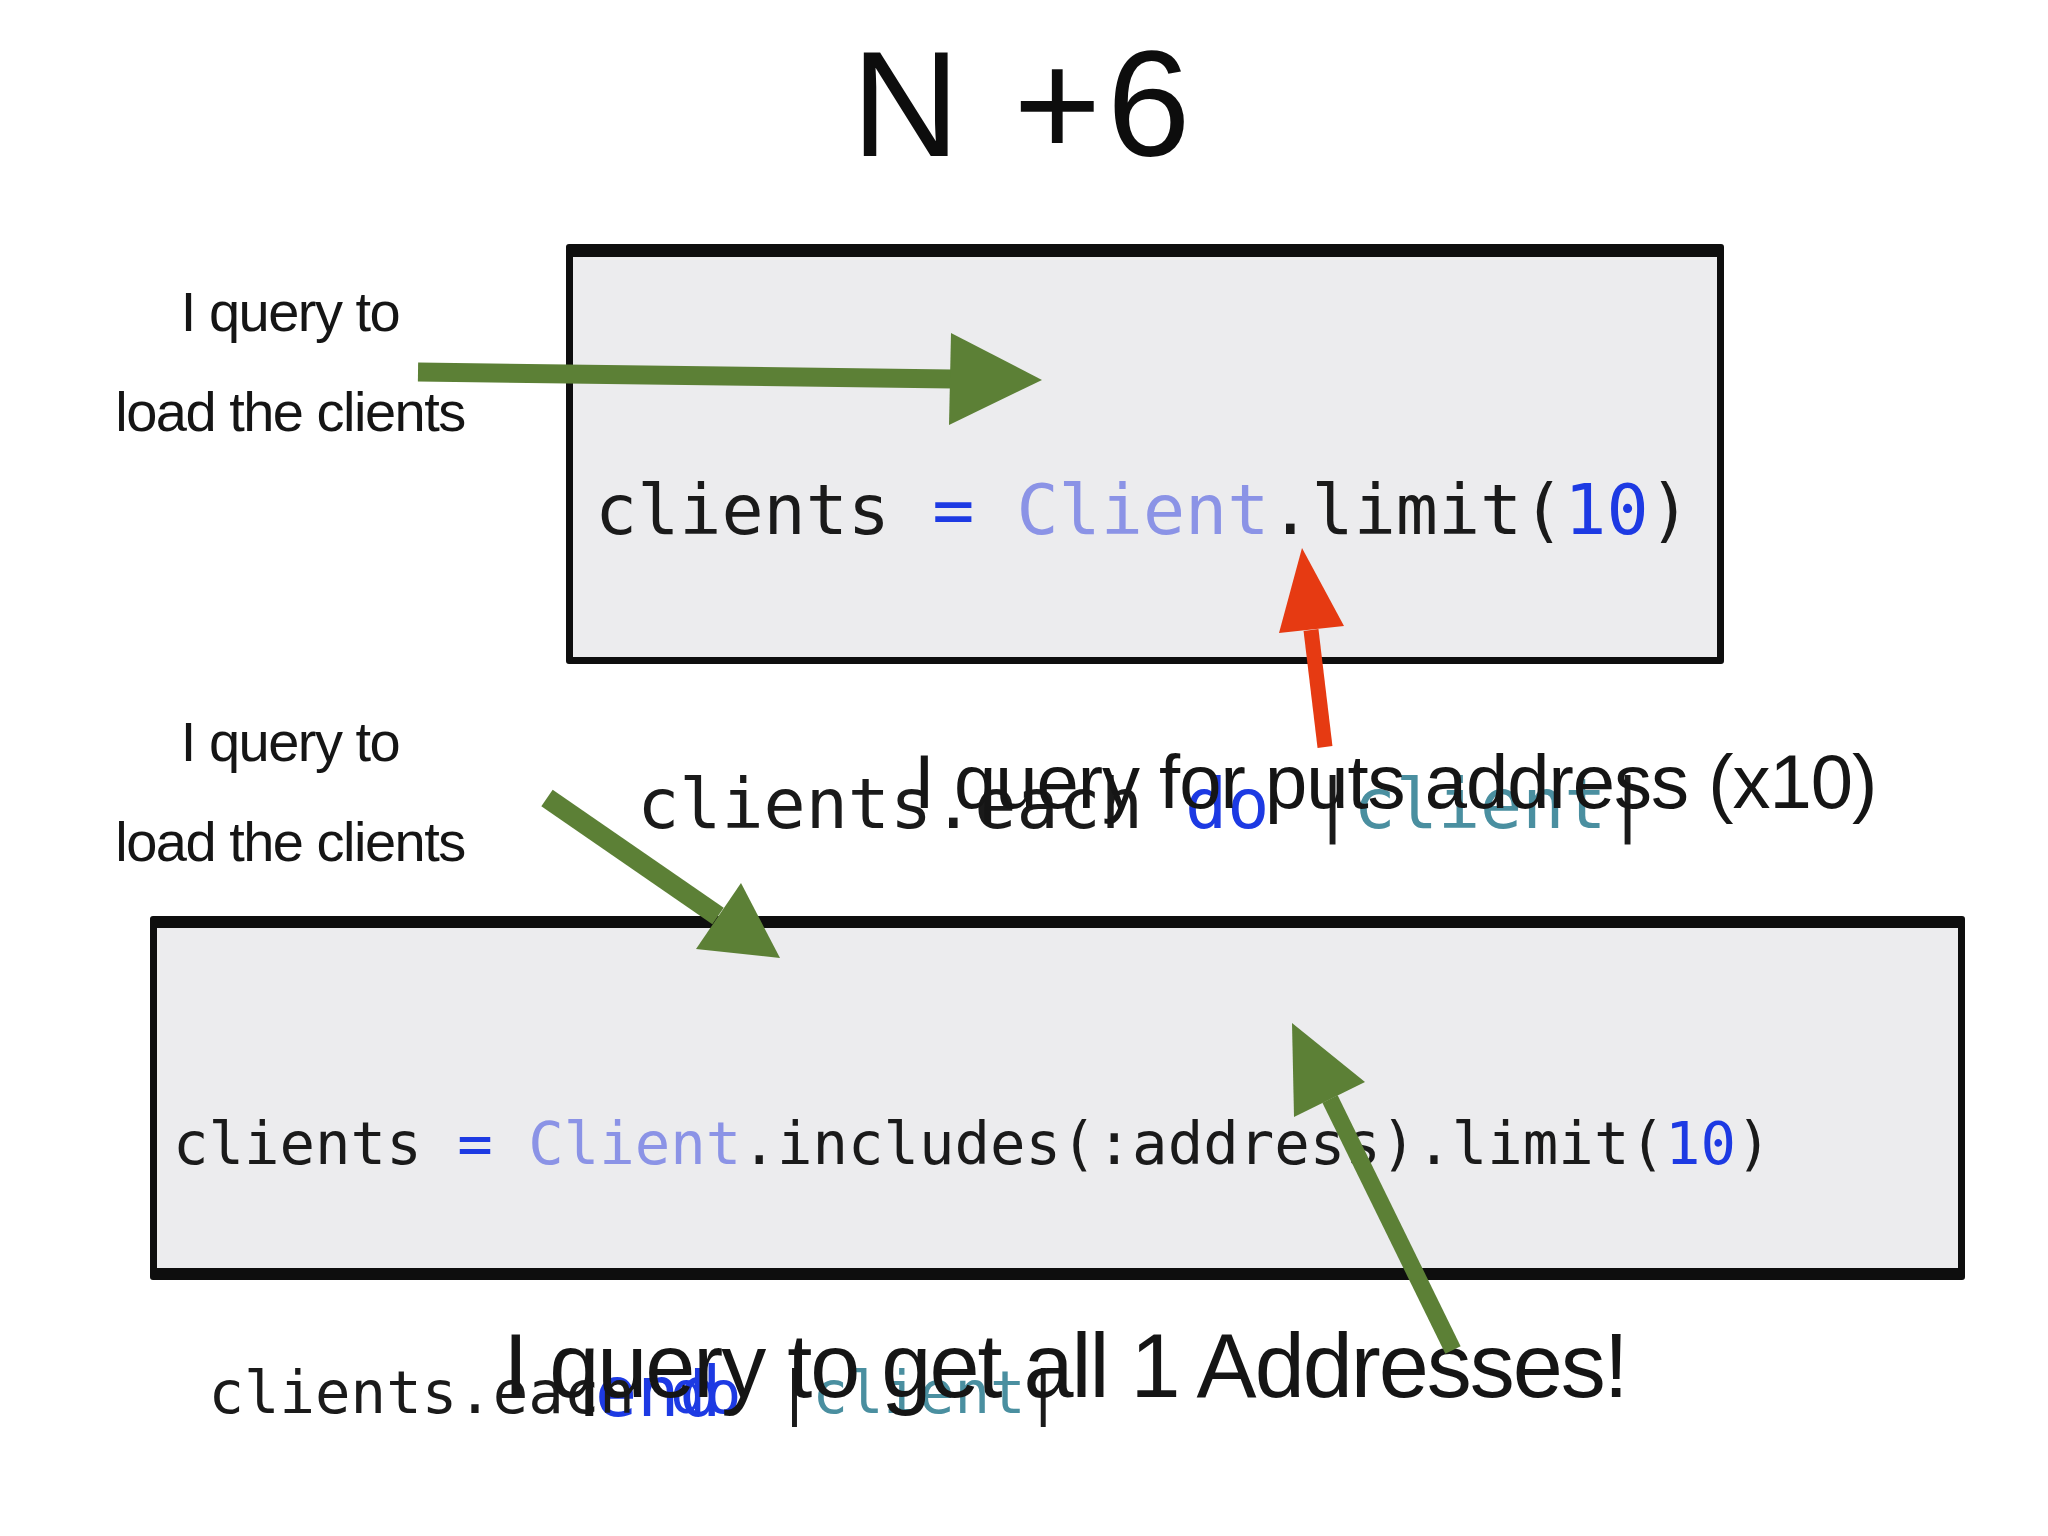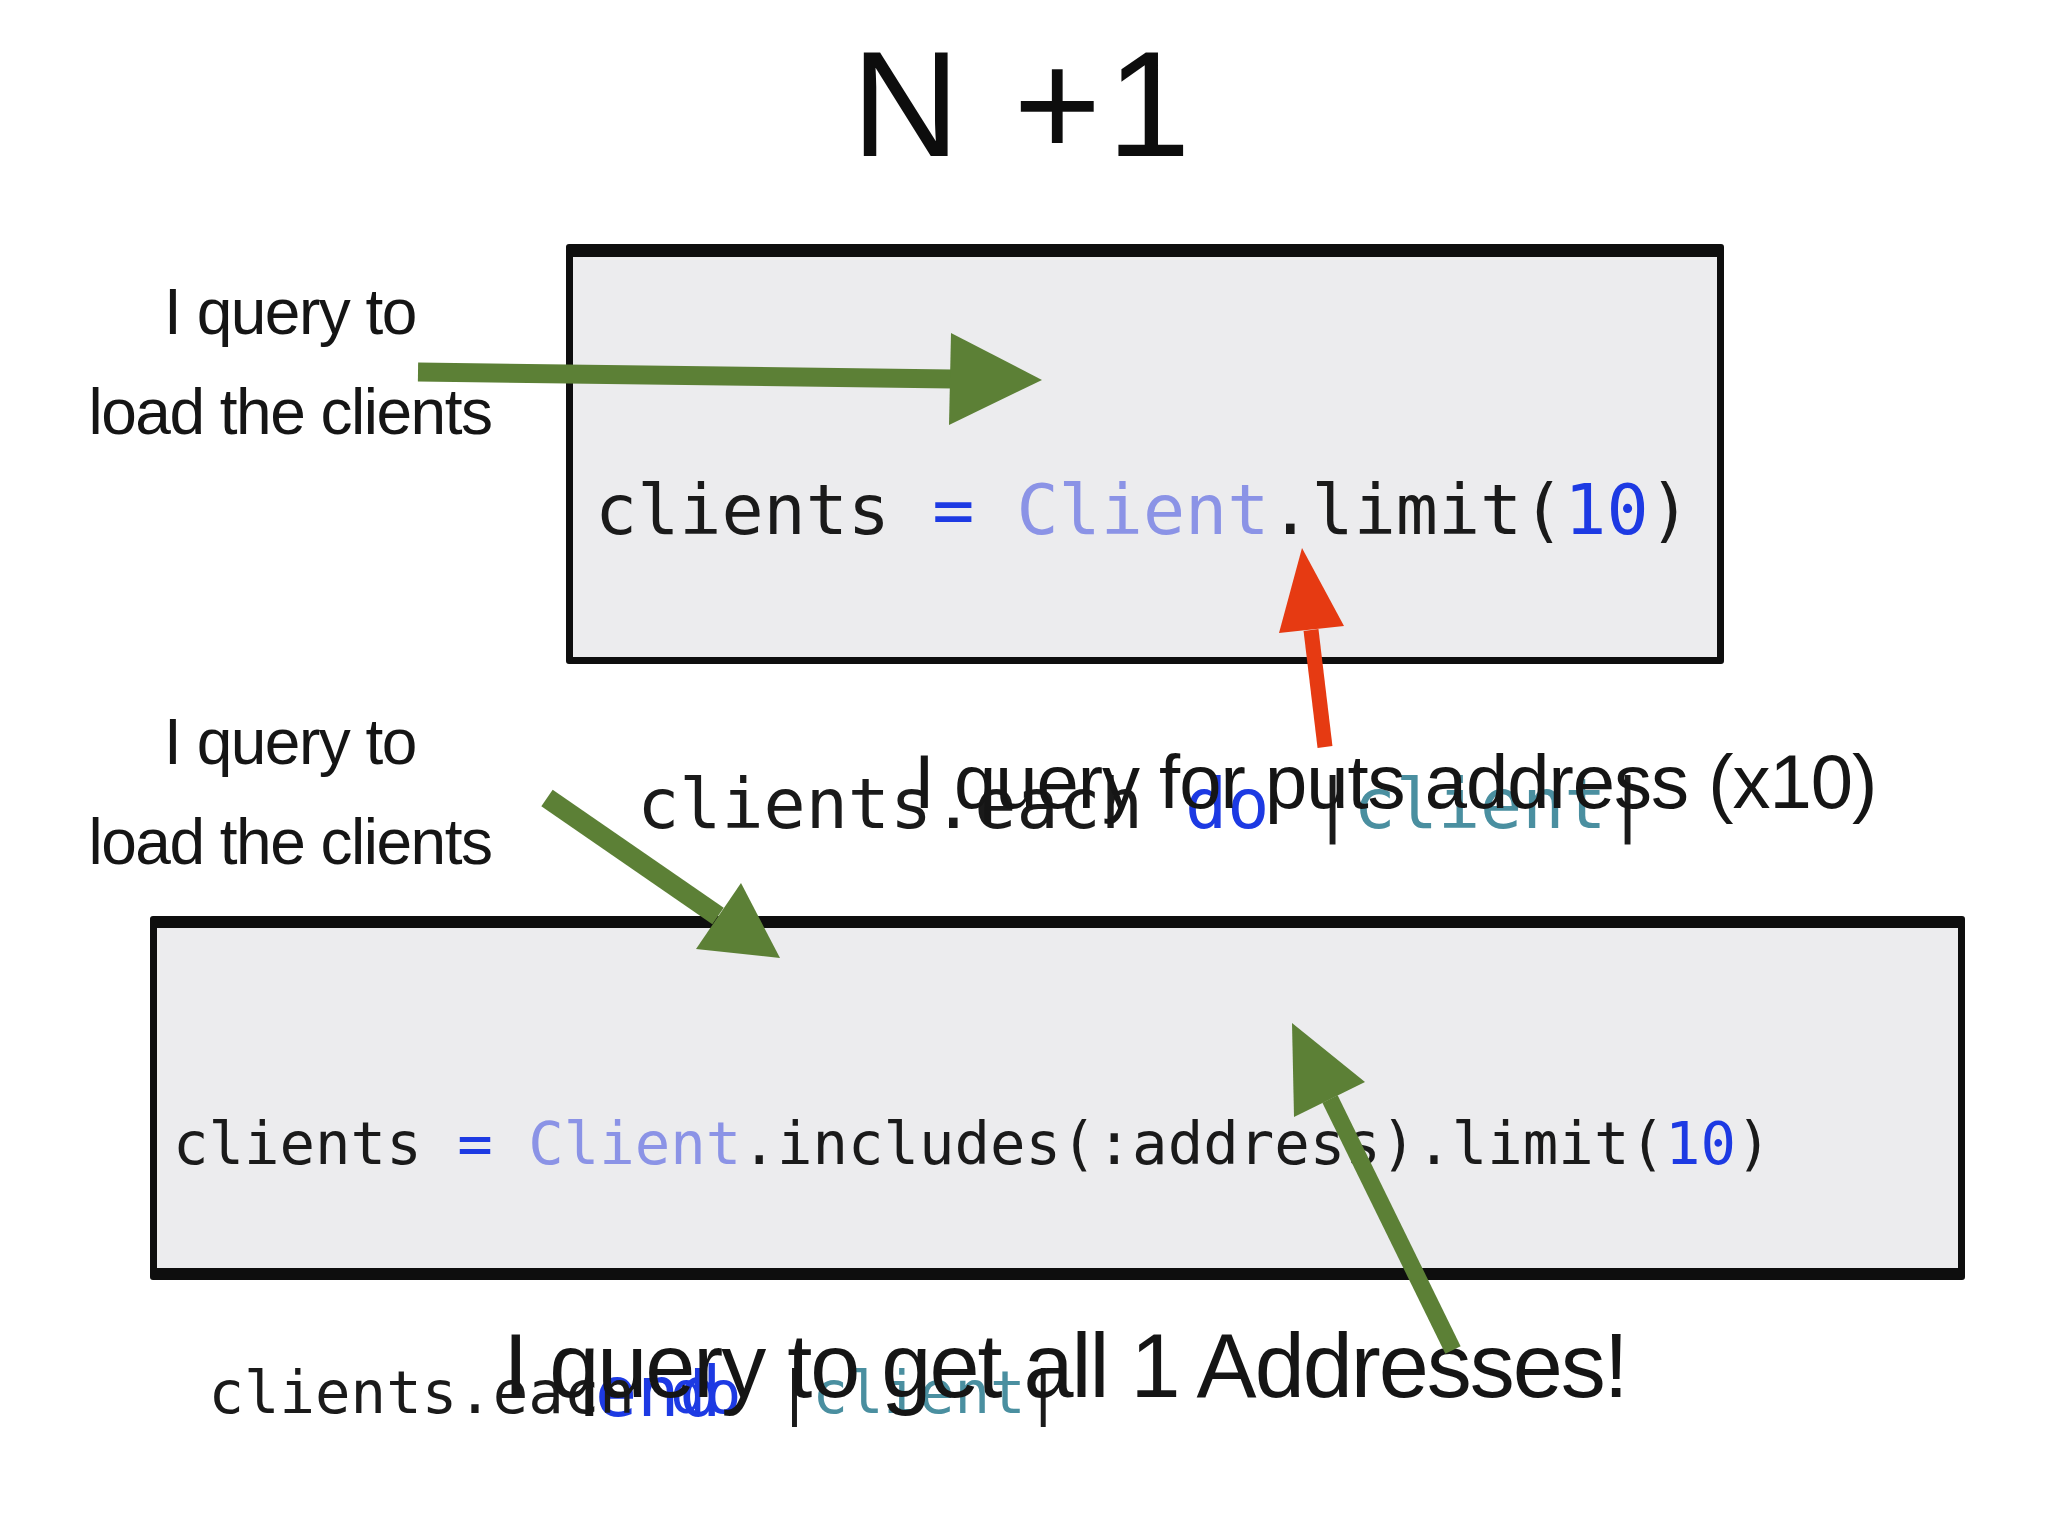--- a/index.html
+++ b/index.html
@@ -10,21 +10,21 @@
   
   .title{
     position:absolute;left:0;top:18px;width:2048px;text-align:center;
     font-size:150px;font-weight:400;color:#0d0d0d;letter-spacing:6px;
   }
   
   .label{
     position:absolute;color:var(--label_text);text-align:center;
     letter-spacing:-1.5px;
   }
-  .label-two-line{font-size:64px;line-height:100px;}
+  .label-two-line{font-size:56px;line-height:100px;}
   .label1{left:0;top:262px;width:580px;}
   .label2{left:0;top:692px;width:580px;}
   .label-each{left:830px;top:742px;width:1130px;font-size:76px;line-height:80px;letter-spacing:-1px;}
   .label-bottom{left:82px;top:1318px;width:1966px;font-size:90px;line-height:96px;letter-spacing:-2px;}
   
   .codeblock{
     position:absolute;box-sizing:border-box;background:var(--code_bg);
     border:7px solid var(--code_border);border-radius:3px;
     font-family:"DejaVu Sans Mono","Liberation Mono",monospace;
     white-space:pre;
@@ -45,21 +45,21 @@
   .tok-const{color:var(--code_class);}
   .tok-var{color:var(--code_var);}
   
   .arrow-overlay{position:absolute;left:0;top:0;width:2048px;height:1536px;z-index:5;pointer-events:none;}
 </style>
 </head>
 <body>
 
 <div id="canvas">
 
-  <div class="title">N +1</div>
+  <div class="title">N +6</div>
 
   <div class="label label-two-line label1">
     <div>I query to</div>
     <div>load the clients</div>
   </div>
 
   <div class="codeblock block1">
     <div class="code-line"><span class="tok-plain">clients </span><span class="tok-kw">=</span><span class="tok-plain"> </span><span class="tok-const">Client</span><span class="tok-plain">.limit(</span><span class="tok-kw">10</span><span class="tok-plain">)</span></div>
     <div class="code-line"><span class="tok-plain"> clients.each </span><span class="tok-kw">do</span><span class="tok-plain"> |</span><span class="tok-var">client</span><span class="tok-plain">|</span></div>
     <div class="code-line"><span class="tok-plain">  puts client.address.postcode</span></div>

